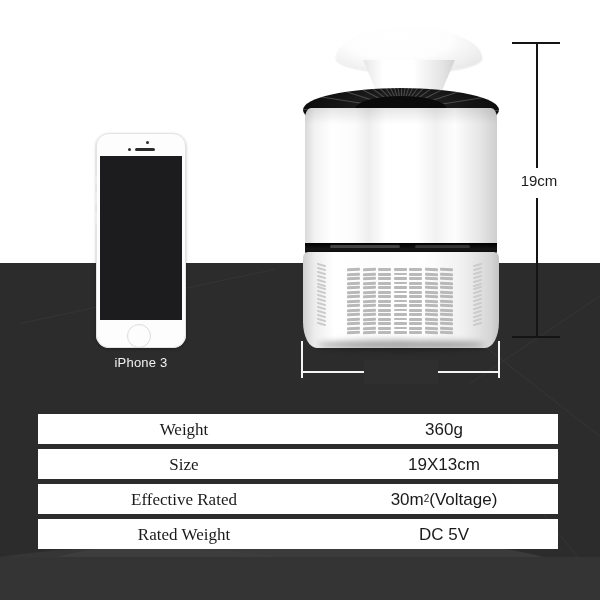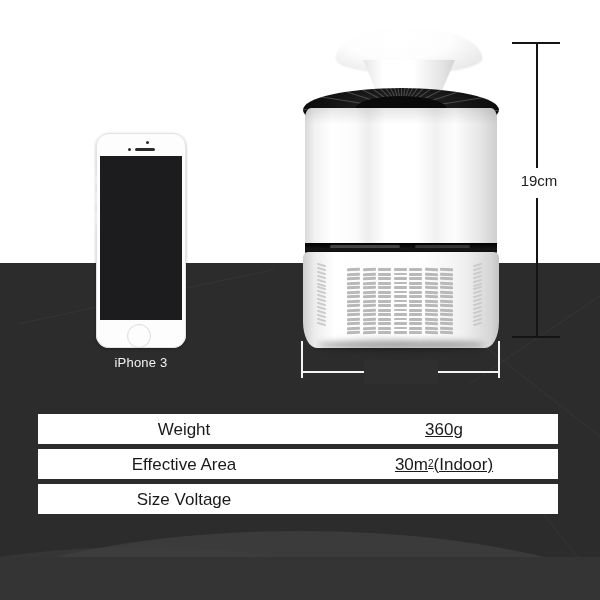--- a/index.html
+++ b/index.html
@@ -340,22 +340,22 @@
   }
   .spec-row:last-child { margin-bottom: 0; }
   .spec-cell {
     display: flex;
     align-items: center;
     justify-content: center;
     color: #1a1a1a;
     font-size: 17px;
     line-height: 1;
   }
-  .spec-cell-label { width: 292px; }
-  .spec-cell-value { width: 228px; text-decoration: underline; }
+  .spec-cell-label { width: 292px; font-family: Liberation Serif, serif; }
+  .spec-cell-value { width: 228px; }
   .spec-cell-value sup {
     font-size: 10px;
     vertical-align: super;
     line-height: 0;
   }
 </style>
 </head>
 <body>
 
 <div id="page">
@@ -611,25 +611,30 @@
   <div class="dim-h-cap-right"></div>
   <div class="dim-h-line"></div>
   <div class="dim-h-gap"></div>
 
   <div class="spec-table" id="spec-table">
       <div class="spec-row">
         <div class="spec-cell spec-cell-label">Weight</div>
         <div class="spec-cell spec-cell-value">360g</div>
       </div>
       <div class="spec-row">
-        <div class="spec-cell spec-cell-label">Effective Area</div>
+        <div class="spec-cell spec-cell-label">Size</div>
+        <div class="spec-cell spec-cell-value">19X13cm</div>
+      </div>
+      <div class="spec-row">
+        <div class="spec-cell spec-cell-label">Effective Rated</div>
         <div class="spec-cell spec-cell-value">
           <span>30m</span>
           <sup>2</sup>
-          <span>(Indoor)</span>
+          <span>(Voltage)</span>
         </div>
       </div>
       <div class="spec-row">
-        <div class="spec-cell spec-cell-label">Size Voltage</div>
+        <div class="spec-cell spec-cell-label">Rated Weight</div>
+        <div class="spec-cell spec-cell-value">DC 5V</div>
       </div>
     </div>
 
 </div>
 
 </body></html>

